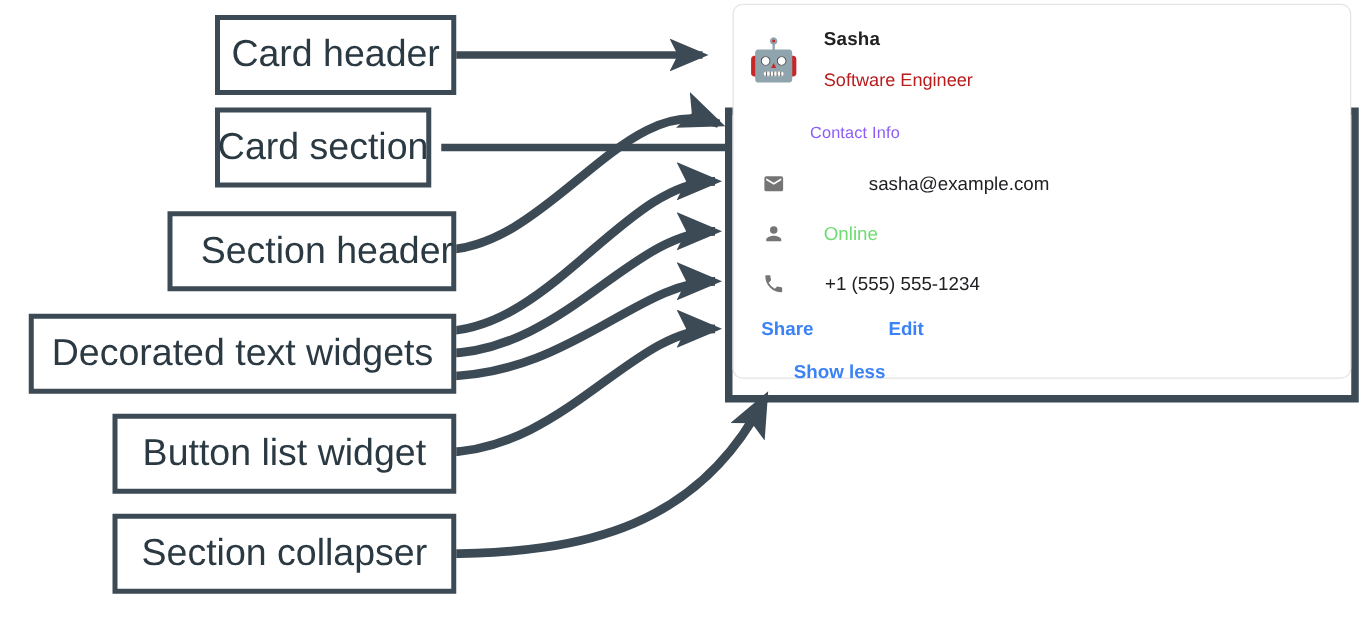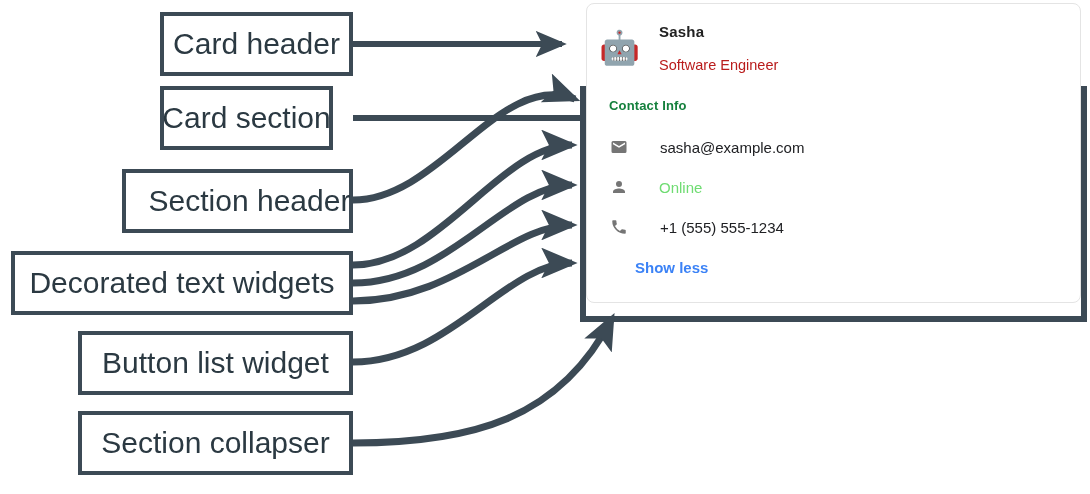--- a/index.html
+++ b/index.html
@@ -32,20 +32,21 @@
     border: 4px solid #3c4a55;
     background: #ffffff;
     display: flex;
     align-items: center;
     justify-content: center;
     color: #2b3942;
     font-size: 30px;
     line-height: 1;
     white-space: nowrap;
     z-index: 5;
+    margin-left: 12px;
   }
 
   
   #card {
     position: absolute;
     left: 586px;
     top: 3px;
     width: 495px;
     height: 300px;
     box-sizing: border-box;
@@ -86,23 +87,24 @@
     font-size: 14.5px;
     color: #b91c1c;
     margin-top: 6px;
   }
 
   .card-section {
     padding: 22px 0 0 22px;
   }
   .section-header {
     font-size: 13px;
-    font-weight: bold;
-    color: #15803d;
+    font-weight: normal;
+    color: #8b5cf6;
     letter-spacing: .15px;
+    margin-left: 39px;
   }
   .text-widget {
     display: flex;
     align-items: center;
     height: 40px;
     margin-top: 0;
   }
   .twidget-icon {
     width: 20px;
     height: 20px;
@@ -206,21 +208,21 @@
       <div class="header-texts">
         <div class="header-title">Sasha</div>
         <div class="header-subtitle">Software Engineer</div>
       </div>
     </div>
 
     <div class="card-section">
 
       <div class="section-header">Contact Info</div>
 
-      <div class="text-widget" style="margin-top:14px;">
+      <div class="text-widget" style="margin-top:14px;gap:35px;">
         <span class="twidget-icon">
           <svg width="18" height="18" viewBox="0 0 24 24" fill="#757575">
             <path d="M20 4H4a2 2 0 0 0-2 2v12a2 2 0 0 0 2 2h16a2 2 0 0 0 2-2V6a2 2 0 0 0-2-2zm0 4.2-8 4.8-8-4.8V6l8 4.8L20 6z"></path>
           </svg>
         </span>
         <span class="twidget-text">sasha@example.com</span>
       </div>
 
       <div class="text-widget">
         <span class="twidget-icon">
@@ -233,20 +235,24 @@
 
       <div class="text-widget">
         <span class="twidget-icon">
           <svg width="18" height="18" viewBox="0 0 24 24" fill="#757575">
             <path d="M6.6 10.8a15.1 15.1 0 0 0 6.6 6.6l2.2-2.2c.3-.3.7-.4 1-.2 1.2.4 2.4.6 3.6.6.6 0 1 .5 1 1V20c0 .6-.4 1-1 1A17 17 0 0 1 3 4c0-.6.4-1 1-1h3.5c.6 0 1 .4 1 1 0 1.3.2 2.5.6 3.6.1.3 0 .7-.2 1l-2.3 2.2z"></path>
           </svg>
         </span>
         <span class="twidget-text">+1 (555) 555-1234</span>
       </div>
 
+      <div class="button-list">
+        <button class="text-button">Share</button>
+        <button class="text-button edit">Edit</button>
+      </div>
 
       <div class="collapser">
         <button class="text-button">Show less</button>
       </div>
 
     </div>
   </div>
 
 </div>
 

